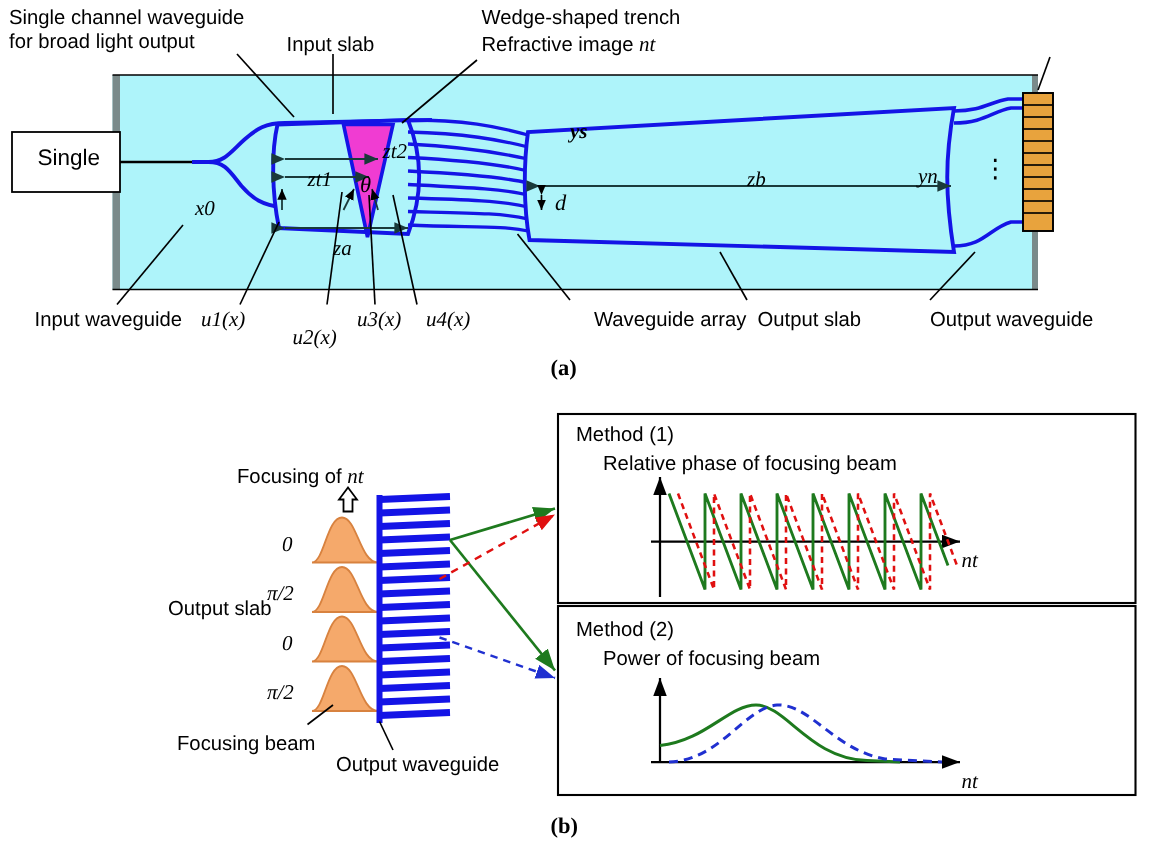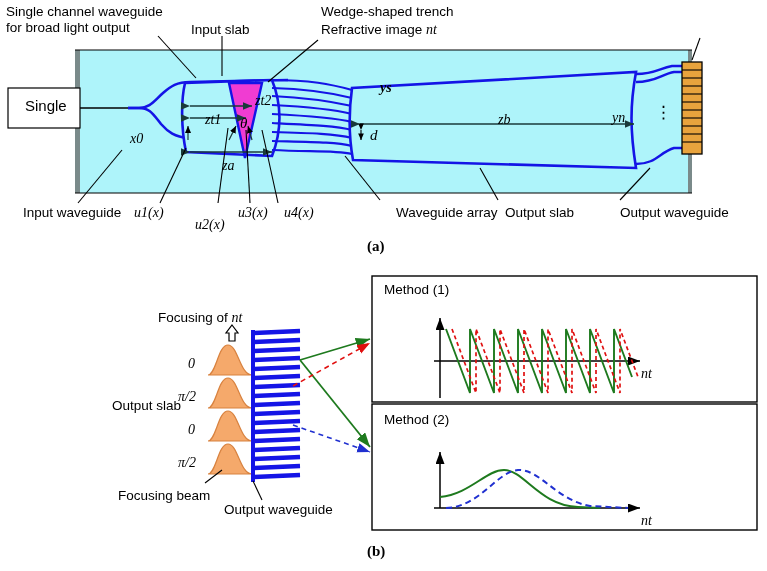--- a/index.html
+++ b/index.html
@@ -289,24 +289,26 @@
 <div class="lbl" style="left:112px;top:398px;">Output slab</div>
 <div class="lbl" style="left:118px;top:488px;">Focusing beam</div>
 <div class="lbl" style="left:224px;top:502px;">Output waveguide</div>
 
 <div class="lbl math" style="left:188px;top:356px;font-size:14px;">0</div>
 <div class="lbl math" style="left:178px;top:389px;font-size:14px;">π/2</div>
 <div class="lbl math" style="left:188px;top:422px;font-size:14px;">0</div>
 <div class="lbl math" style="left:178px;top:455px;font-size:14px;">π/2</div>
 
 <div class="lbl" style="left:384px;top:282px;">Method (1)</div>
+<div class="lbl" style="left:402px;top:301px;">Relative phase of focusing beam</div>
 <div class="lbl" style="left:641px;top:366px;">
   <span class="math">n</span><span class="math sub">t</span>
 </div>
 
 <div class="lbl" style="left:384px;top:412px;">Method (2)</div>
+<div class="lbl" style="left:402px;top:431px;">Power of focusing beam</div>
 <div class="lbl" style="left:641px;top:513px;">
   <span class="math">n</span><span class="math sub">t</span>
 </div>
 
 <div class="panel-label" style="left:367px;top:543px;">(b)</div>
 
 </div>
 
 </body></html>

